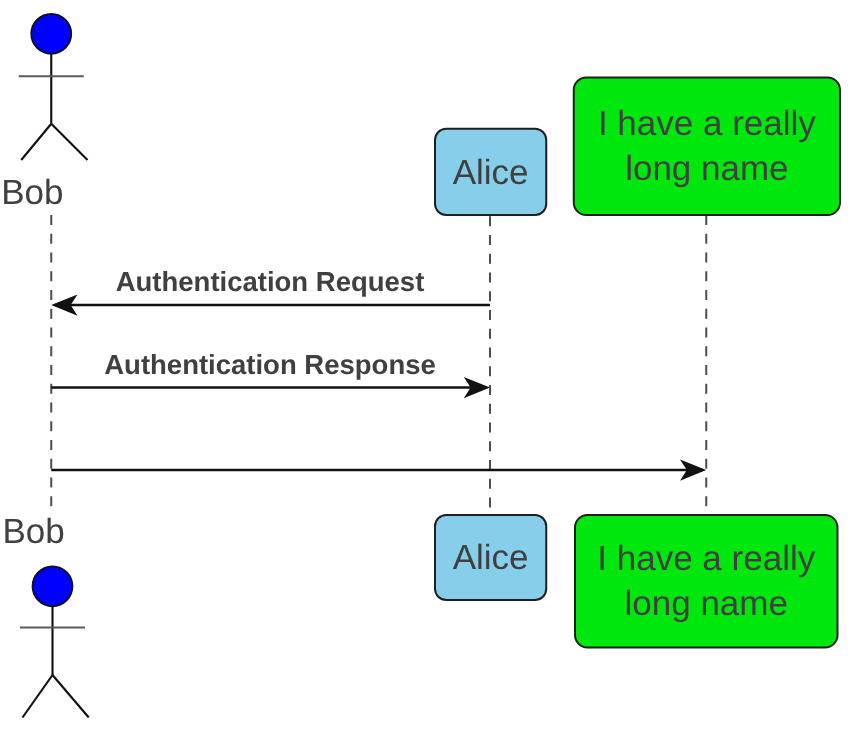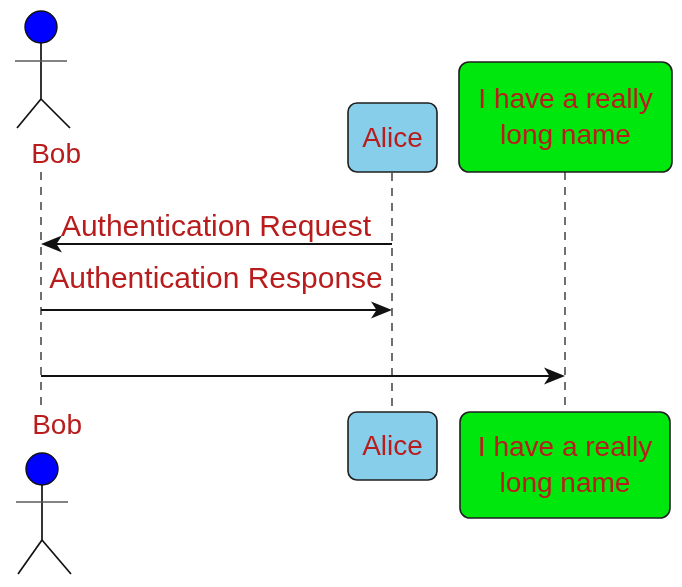--- a/index.html
+++ b/index.html
@@ -28,50 +28,51 @@
   .figure-arms { stroke: #5a5a5a; stroke-width: 1.7; fill: none; }
   .head-circle { stroke: #111111; stroke-width: 1.4; }
   .participant-rect { stroke: #1f1f1f; stroke-width: 1.6; }
   .msg-line { stroke: #111111; stroke-width: 2; fill: none; }
   .msg-head { fill: #111111; stroke: none; }
 
   .lbl {
     position: absolute;
     z-index: 2;
     white-space: nowrap;
-    color: #b91c1c;
+    color: #404040;
   }
   .actor-label {
     font-size: 28px;
     line-height: 30px;
-    text-align: right;
+    text-align: left;
   }
   .box-label {
     display: flex;
     flex-direction: column;
     align-items: center;
     justify-content: center;
     text-align: center;
     font-size: 28px;
     line-height: 36px;
   }
   .msg-label {
-    font-size: 30px;
+    font-size: 22px;
     line-height: 30px;
+    font-weight: bold;
   }
   .msg-centered { text-align: center; }
 
   .bob-top      { left: 1px;   top: 139px; width: 80px; }
   .bob-bottom   { left: 2px;   top: 410px; width: 80px; }
   .alice-top    { left: 348px; top: 103px; width: 89px;  height: 69px; }
   .alice-bottom { left: 348px; top: 412px; width: 89px;  height: 68px; }
   .long-top     { left: 459px; top: 62px;  width: 213px; height: 110px; }
   .long-bottom  { left: 460px; top: 412px; width: 210px; height: 106px; }
   .msg1 { left: 40px; top: 211px; width: 352px; }
-  .msg2 { left: 40px; top: 263px; width: 352px; }
+  .msg2 { left: 40px; top: 277px; width: 352px; }
   .msg3 { left: 58px; top: 343px; }
 </style>
 </head>
 <body>
 
 <div class="canvas">
 
   <svg class="overlay" viewBox="0 0 682 587">
 
     <line class="lifeline" x1="41" y1="172" x2="41" y2="410"></line>

